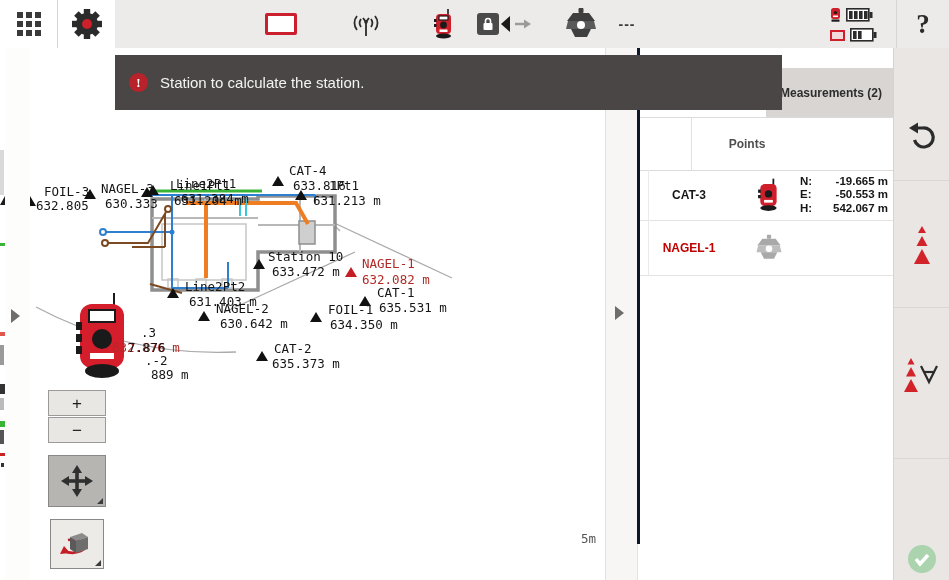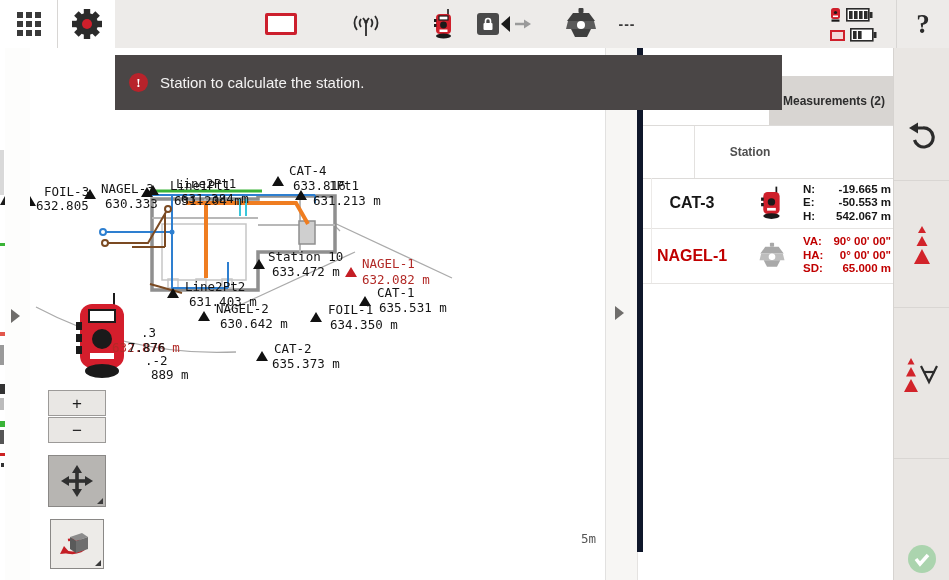--- a/index.html
+++ b/index.html
@@ -31,34 +31,34 @@
           border-bottom:7px solid transparent;border-left:9px solid #6f6d6b;cursor:pointer;}
   .maplabel{font-family:"DejaVu Sans Mono",monospace;font-size:12.5px;}
   
   .zbtn{position:absolute;left:48px;width:56px;height:24px;background:#e9e7e4;border:1px solid #9c9a98;
         z-index:15;font-size:17px;color:#1c1c1c;display:flex;align-items:center;justify-content:center;
         line-height:1;cursor:pointer;}
   .toolbtn{position:absolute;z-index:15;display:flex;align-items:center;justify-content:center;cursor:pointer;}
   .corner{position:absolute;right:2px;bottom:2px;width:0;height:0;border-left:6px solid transparent;
         border-bottom:6px solid #3c3c3c;}
   
-  .panel{position:absolute;left:637px;top:48px;width:256px;height:504px;background:#fff;z-index:20;
-         border-left:6px solid #0f172a;}
+  .panel{position:absolute;left:637px;top:40px;width:256px;height:504px;background:#fff;z-index:20;
+         border-left:3px solid #0f172a;}
   .tab{position:absolute;left:126px;top:28px;width:130px;height:49px;background:#d8d5d2;
        display:flex;align-items:center;justify-content:center;font-size:12px;font-weight:bold;color:#2d2d2d;
        cursor:pointer;}
   .thead{position:absolute;left:0;top:77px;width:256px;height:52px;border-top:1px solid #dddbd9;
          border-bottom:1px solid #dddbd9;}
   .thead .col{position:absolute;top:0;height:52px;display:flex;align-items:center;justify-content:center;
          font-size:12px;font-weight:bold;color:#4f4f4f;}
   .thead .vsep{position:absolute;left:51px;top:0;width:1px;height:52px;background:#e3e1df;}
   .prow{position:absolute;left:0;width:256px;display:flex;align-items:center;border-bottom:1px solid #e6e4e2;
         cursor:pointer;}
   .prow .vline{position:absolute;left:8px;top:0;width:1px;height:100%;background:#eceae8;}
-  .pname{width:98px;text-align:center;font-size:16px;font-weight:bold;color:#161616;}
+  .pname{width:98px;text-align:center;font-size:12px;font-weight:bold;color:#161616;}
   .picon{width:62px;display:flex;align-items:center;justify-content:center;}
   .pvals{flex:1;padding-right:8px;font-size:11.5px;font-weight:bold;color:#161616;}
   .kv{display:flex;line-height:13.5px;}
   .kv .k{width:26px;}
   .kv .v{flex:1;text-align:right;}
   .prow.red .pname,.prow.red .pvals{color:#c00000;}
   .prow.red .kv .k{width:30px;}
   
   .sidebar{position:absolute;left:893px;top:48px;width:56px;height:532px;background:#e9e6e3;z-index:20;
            border-left:1px solid #d6d3d0;}
@@ -324,21 +324,21 @@
       <polygon points="12,10 18,14 18,26 12,22" fill="#5a5a5a"></polygon>
       <polygon points="18,14 30,10 30,22 18,26" fill="#6e6e6e"></polygon>
     </svg>
     <div class="corner"></div>
   </div>
 
   <div class="panel">
     <div class="tab">Measurements (2)</div>
     <div class="thead">
       <div class="vsep"></div>
-      <div class="col" style="left:52px;width:110px;">Station</div>
+      <div class="col" style="left:52px;width:110px;">Points</div>
     </div>
     <div class="prow" style="top:130px;height:50px;">
       <div class="vline"></div>
       <div class="pname">CAT-3</div>
       <div class="picon">
         <svg width="24" height="34" viewBox="0 0 22 30">
           <line x1="15" y1="0" x2="15" y2="6" stroke="#1a1a1a" stroke-width="1.6"></line>
           <rect x="3" y="5" width="15" height="20" rx="4" fill="#cf1f2b"></rect>
           <rect x="1" y="10" width="2.5" height="3" fill="#1a1a1a"></rect>
           <rect x="1" y="15" width="2.5" height="3" fill="#1a1a1a"></rect>
@@ -367,34 +367,20 @@
       <div class="pname">NAGEL-1</div>
       <div class="picon">
         <svg width="30" height="28" viewBox="0 0 36 32">
           <rect x="15.5" y="0" width="5" height="5" rx="1" fill="#a9a9a9"></rect>
           <polygon points="4,13 32,13 26,5 10,5" fill="#a9a9a9"></polygon>
           <polygon points="5,13 31,13 33,21 3,21" fill="#bdbdbd"></polygon>
           <circle cx="18" cy="17" r="4" fill="#fff"></circle>
           <polygon points="8,21 28,21 24,29 12,29" fill="#a9a9a9"></polygon>
         </svg>
       </div>
-      <div class="pvals">
-        <div class="kv">
-            <span class="k">VA:</span>
-            <span class="v">90° 00' 00"</span>
-          </div>
-        <div class="kv">
-            <span class="k">HA:</span>
-            <span class="v">0° 00' 00"</span>
-          </div>
-        <div class="kv">
-            <span class="k">SD:</span>
-            <span class="v">65.000 m</span>
-          </div>
-      </div>
     </div>
   </div>
 
   <div class="sidebar">
     <div class="sb-div" style="top:132px;"></div>
     <div class="sb-div" style="top:259px;"></div>
     <div class="sb-div" style="top:410px;"></div>
     <div class="sb-btn" style="top:58px;height:58px;">
       <svg width="32" height="28" viewBox="0 0 32 28">
         <path d="M11 7 h6 a9.5 9.5 0 1 1 -8.5 12" fill="none" stroke="#2b2b2b" stroke-width="3.2"></path>

